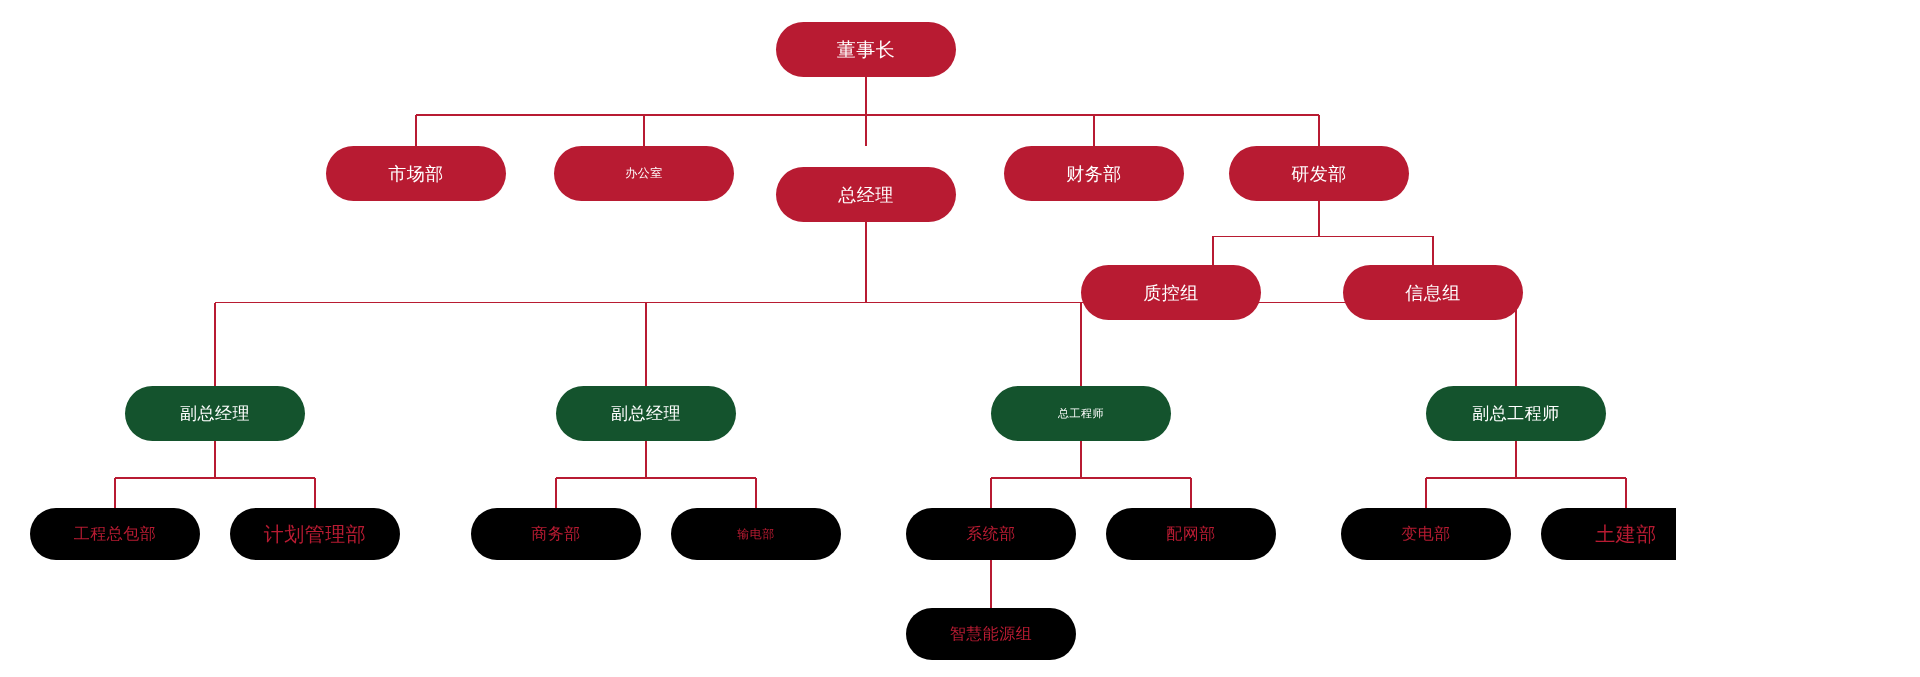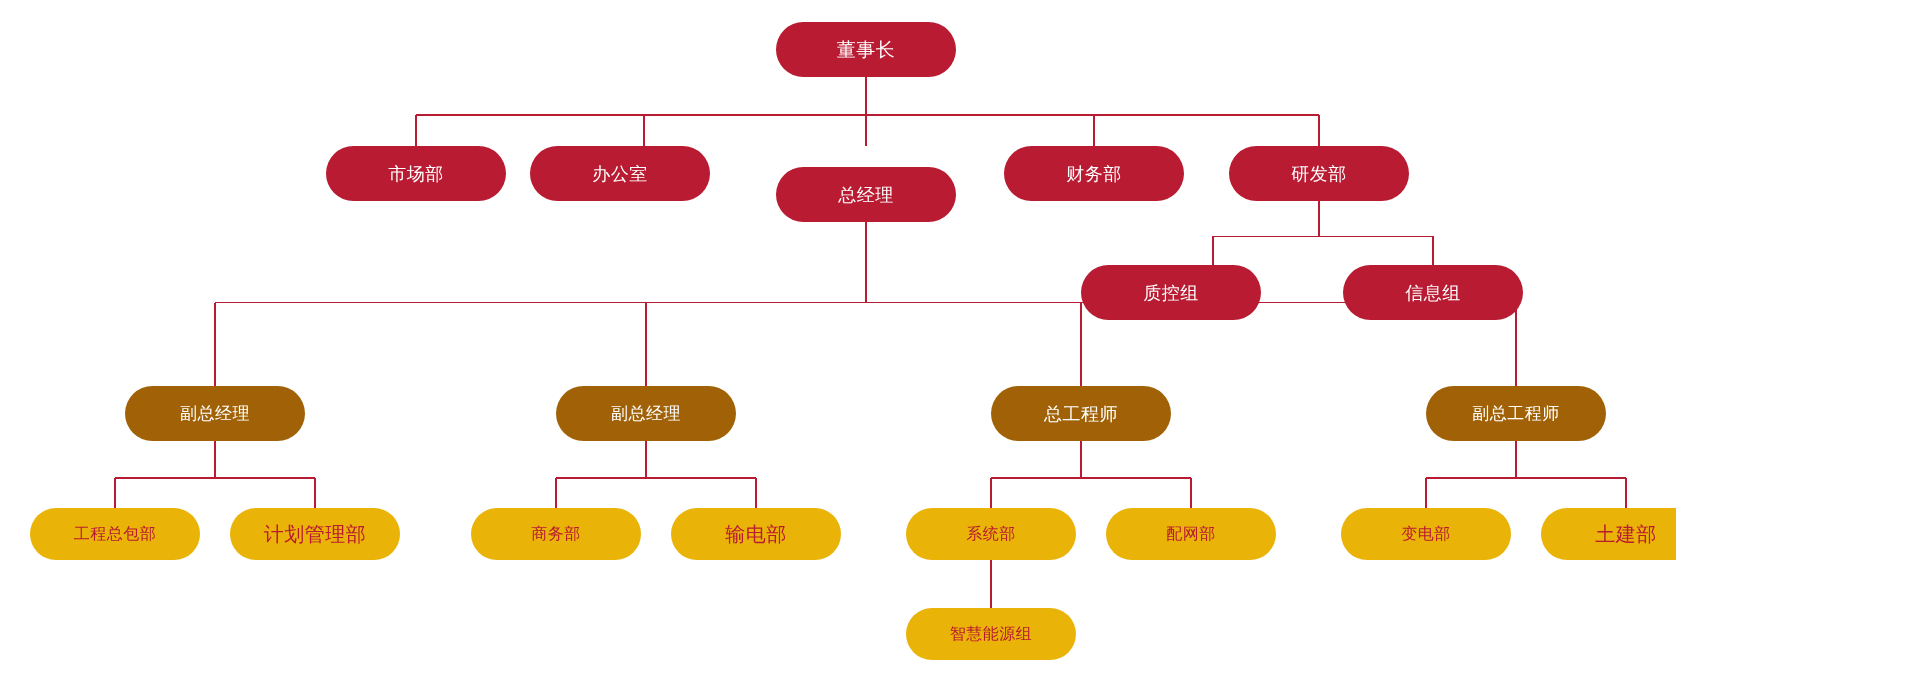--- a/index.html
+++ b/index.html
@@ -36,25 +36,25 @@
     letter-spacing: 0.5px;
     user-select: none;
   }
   .node.level-root,
   .node.level-dept,
   .node.level-group {
     background: #B81B32;
     color: #ffffff;
   }
   .node.level-vice {
-    background: #a16207;
+    background: #14532d;
     color: #ffffff;
   }
   .node.level-leaf {
-    background: #eab308;
+    background: #000000;
     color: #B81B32;
   }
 </style>
 </head>
 <body>
 
 <div id="org-chart">
   <svg id="connectors" viewBox="0 0 1920 677" width="1920" height="677">
       <line x1="866" y1="77" x2="866" y2="114.95" stroke="#B81B32" stroke-width="1.4" shape-rendering="crispEdges"></line>
       <line x1="416" y1="114.95" x2="1319" y2="114.95" stroke="#B81B32" stroke-width="1.4" shape-rendering="crispEdges"></line>
@@ -88,33 +88,33 @@
       <line x1="1516" y1="441" x2="1516" y2="477.85" stroke="#B81B32" stroke-width="1.4" shape-rendering="crispEdges"></line>
       <line x1="1426" y1="477.85" x2="1626" y2="477.85" stroke="#B81B32" stroke-width="1.4" shape-rendering="crispEdges"></line>
       <line x1="1426" y1="477.85" x2="1426" y2="508" stroke="#B81B32" stroke-width="1.4" shape-rendering="crispEdges"></line>
       <line x1="1626" y1="477.85" x2="1626" y2="508" stroke="#B81B32" stroke-width="1.4" shape-rendering="crispEdges"></line>
       <line x1="991" y1="560" x2="991" y2="586.4" stroke="#B81B32" stroke-width="1.4" shape-rendering="crispEdges"></line>
       <line x1="991" y1="586.4" x2="991" y2="608" stroke="#B81B32" stroke-width="1.4" shape-rendering="crispEdges"></line>
     </svg>
   <div id="node-layer">
       <div class="node level-root" style="left: 776px; top: 22px; width: 180px; height: 55px; font-size: 19px;">董事长</div>
       <div class="node level-dept" style="left: 326px; top: 146px; width: 180px; height: 55px; font-size: 18px;">市场部</div>
-      <div class="node level-dept" style="left: 530px; top: 146px; width: 180px; height: 55px; font-size: 18px;">办公室</div>
+      <div class="node level-dept" style="left: 554px; top: 146px; width: 180px; height: 55px; font-size: 12px;">办公室</div>
       <div class="node level-dept" style="left: 776px; top: 146px; width: 180px; height: 55px; font-size: 18px; margin-top: 21px;">总经理</div>
       <div class="node level-dept" style="left: 1004px; top: 146px; width: 180px; height: 55px; font-size: 18px;">财务部</div>
       <div class="node level-dept" style="left: 1229px; top: 146px; width: 180px; height: 55px; font-size: 18px;">研发部</div>
       <div class="node level-group" style="left: 1081px; top: 265px; width: 180px; height: 55px; font-size: 18px;">质控组</div>
       <div class="node level-group" style="left: 1343px; top: 265px; width: 180px; height: 55px; font-size: 18px;">信息组</div>
       <div class="node level-vice" style="left: 125px; top: 386px; width: 180px; height: 55px; font-size: 17px;">副总经理</div>
       <div class="node level-vice" style="left: 556px; top: 386px; width: 180px; height: 55px; font-size: 17px;">副总经理</div>
-      <div class="node level-vice" style="left: 991px; top: 386px; width: 180px; height: 55px; font-size: 18px;">总工程师</div>
+      <div class="node level-vice" style="left: 991px; top: 386px; width: 180px; height: 55px; font-size: 11px;">总工程师</div>
       <div class="node level-vice" style="left: 1426px; top: 386px; width: 180px; height: 55px; font-size: 17px;">副总工程师</div>
       <div class="node level-leaf" style="left: 30px; top: 508px; width: 170px; height: 52px; font-size: 16px;">工程总包部</div>
       <div class="node level-leaf" style="left: 230px; top: 508px; width: 170px; height: 52px; font-size: 20px;">计划管理部</div>
       <div class="node level-leaf" style="left: 471px; top: 508px; width: 170px; height: 52px; font-size: 16px; font-family: Liberation Serif, serif;">商务部</div>
-      <div class="node level-leaf" style="left: 671px; top: 508px; width: 170px; height: 52px; font-size: 20px;">输电部</div>
+      <div class="node level-leaf" style="left: 671px; top: 508px; width: 170px; height: 52px; font-size: 12px;">输电部</div>
       <div class="node level-leaf" style="left: 906px; top: 508px; width: 170px; height: 52px; font-size: 16px;">系统部</div>
       <div class="node level-leaf" style="left: 1106px; top: 508px; width: 170px; height: 52px; font-size: 16px;">配网部</div>
       <div class="node level-leaf" style="left: 1341px; top: 508px; width: 170px; height: 52px; font-size: 16px; text-align: right;">变电部</div>
       <div class="node level-leaf" style="left: 1541px; top: 508px; width: 170px; height: 52px; font-size: 20px;">土建部</div>
       <div class="node level-leaf" style="left: 906px; top: 608px; width: 170px; height: 52px; font-size: 16px;">智慧能源组</div>
     </div>
 </div>
 
 </body></html>

